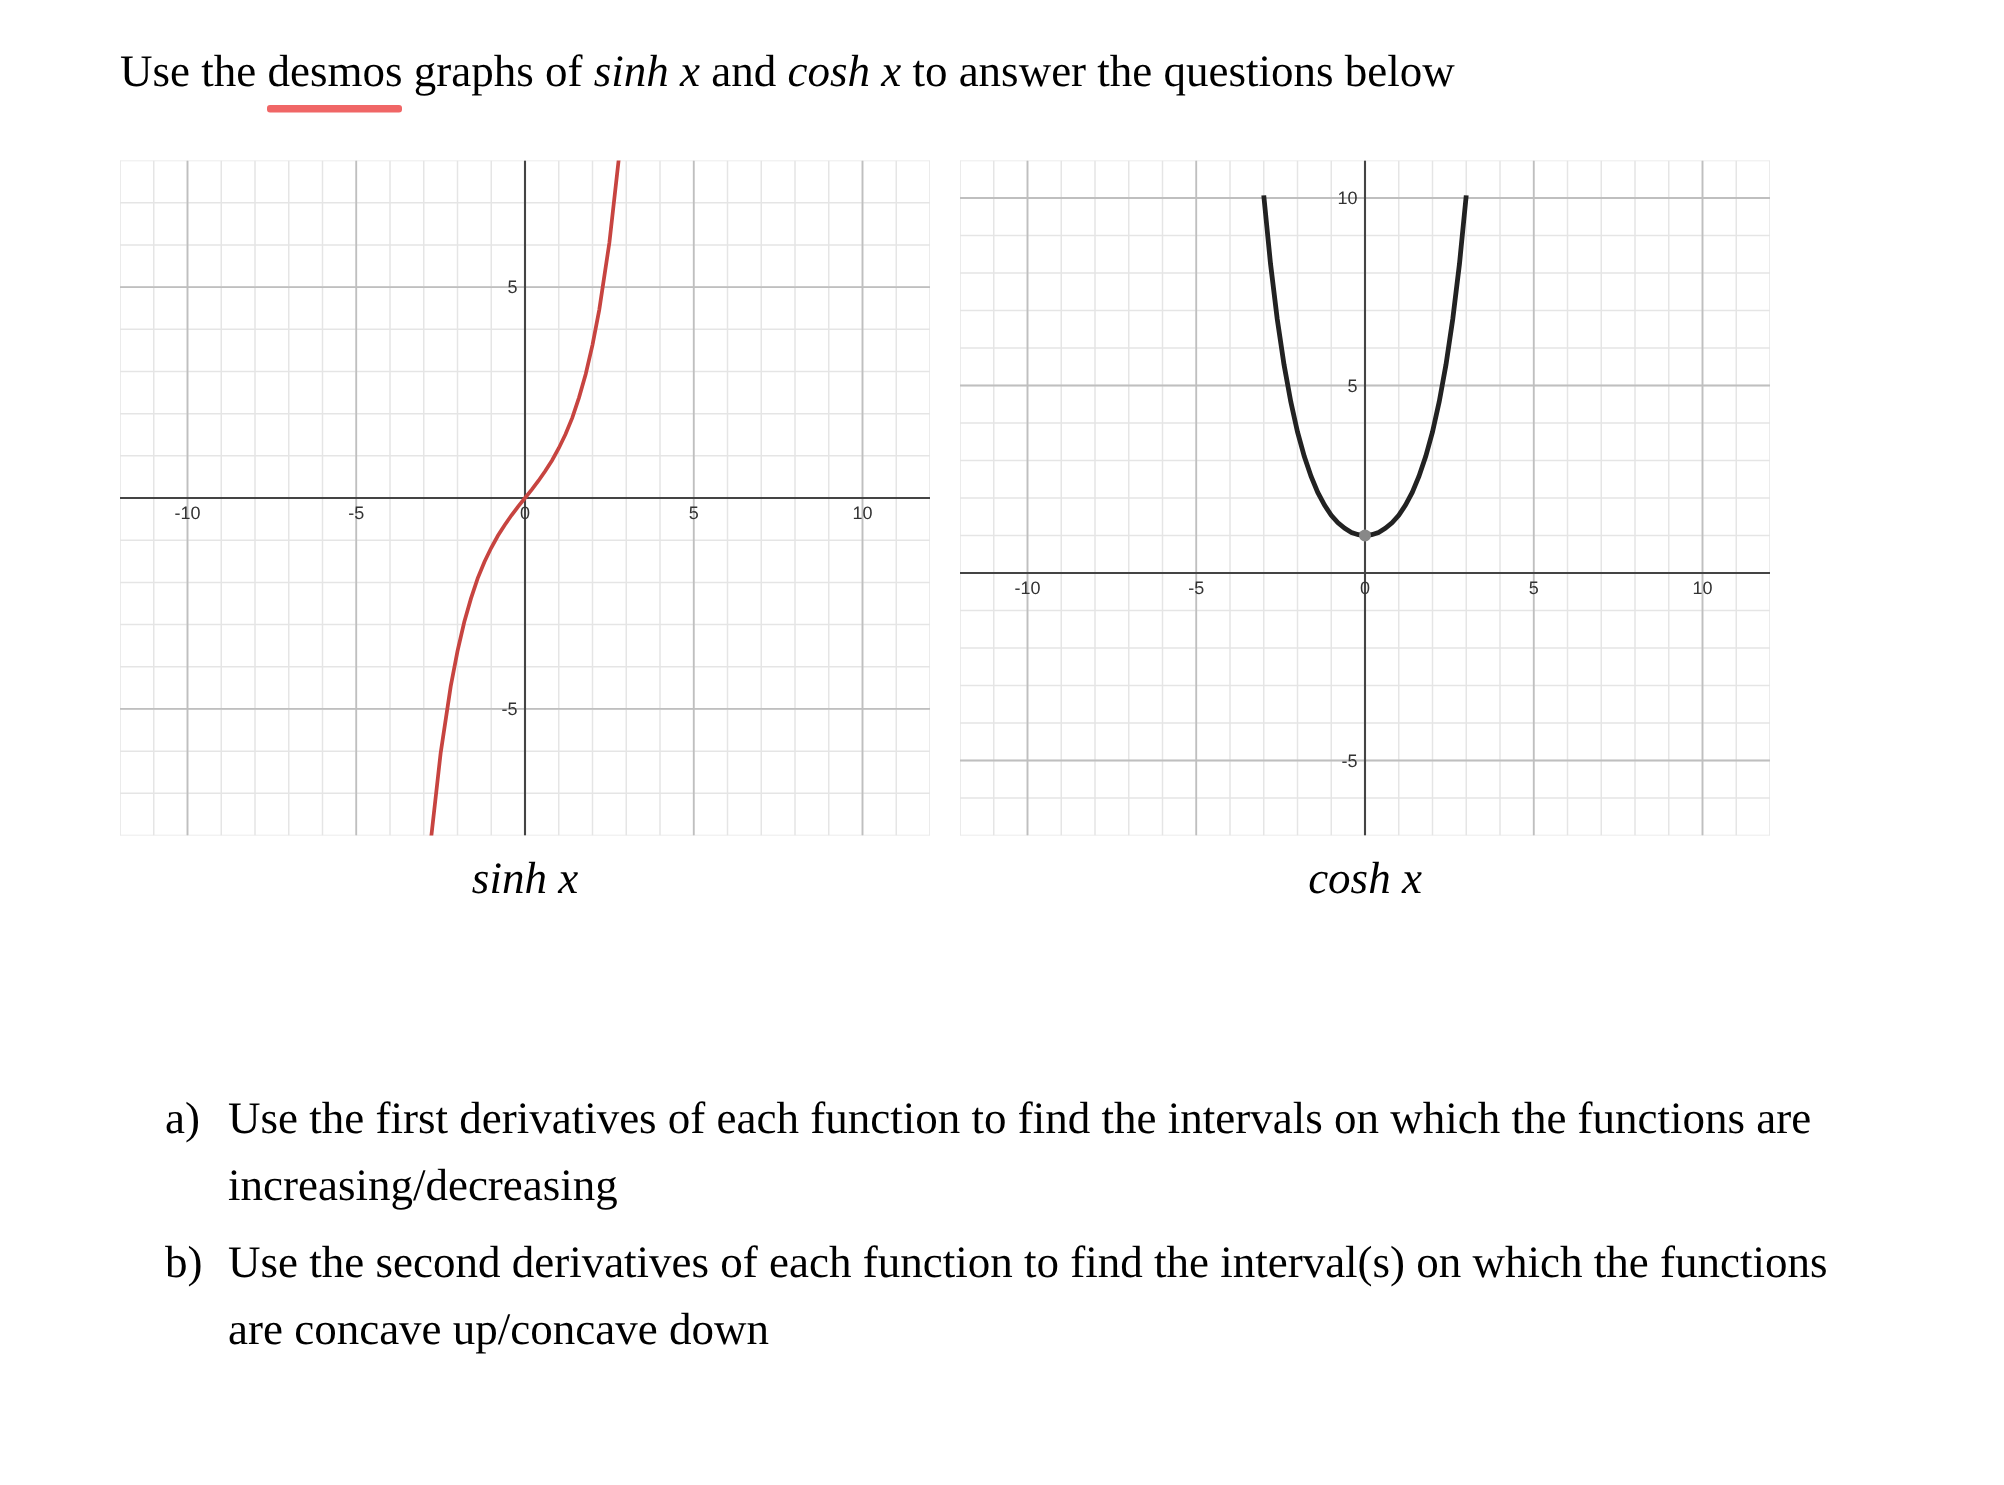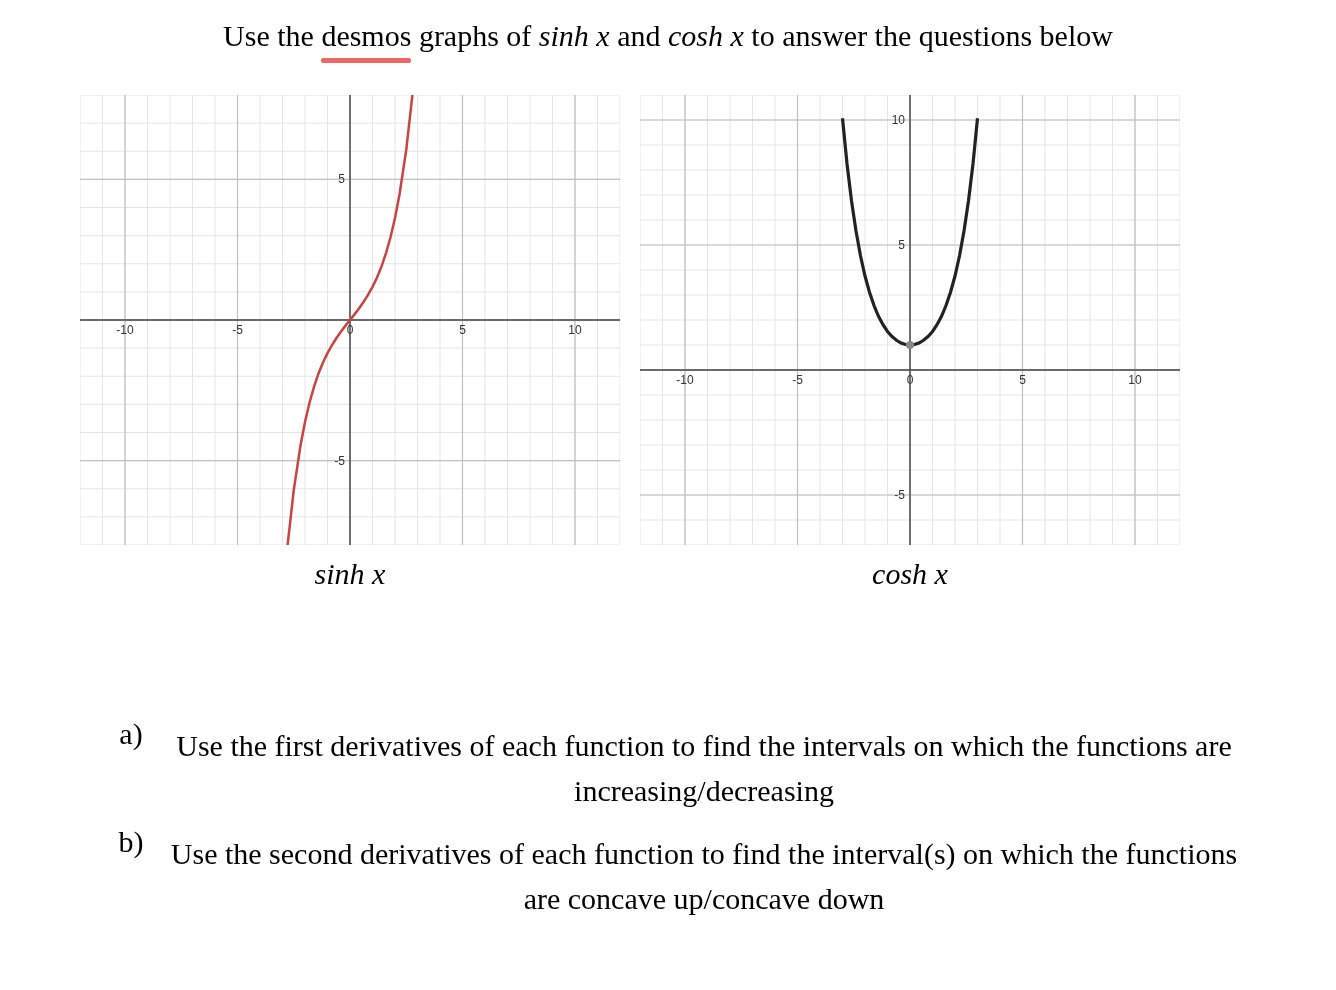--- a/index.html
+++ b/index.html
@@ -4,22 +4,21 @@
   <style>
     body {
       margin: 0;
       padding: 0;
       background: white;
       font-family: 'Times New Roman', Times, serif;
       width: 1336px;
       height: 990px;
     }
     .page {
-      padding: 16px 80px;
-      text-align: center;
+      padding: 28px 80px;
     }
     .instruction {
       font-size: 30px;
       color: #000;
       margin-bottom: 40px;
       line-height: 1.3;
     }
     .underline-red {
       position: relative;
       display: inline-block;
@@ -63,21 +62,20 @@
     .question-item {
       display: flex;
       margin-bottom: 6px;
       padding-left: 30px;
     }
     .question-marker {
       min-width: 42px;
     }
     .question-text {
       flex: 1;
-      margin-top: 12px;
     }
     .grid-line-minor { stroke: #e5e5e5; stroke-width: 1; }
     .grid-line-major { stroke: #bfbfbf; stroke-width: 1.2; }
     .axis-line { stroke: #444; stroke-width: 1.4; }
     .tick-label { font-family: Arial, sans-serif; font-size: 12px; fill: #333; }
     .curve-sinh { stroke: #c74440; stroke-width: 2.5; fill: none; }
     .curve-cosh { stroke: #222; stroke-width: 3.2; fill: none; }
   </style>
 </head>
 <body>

